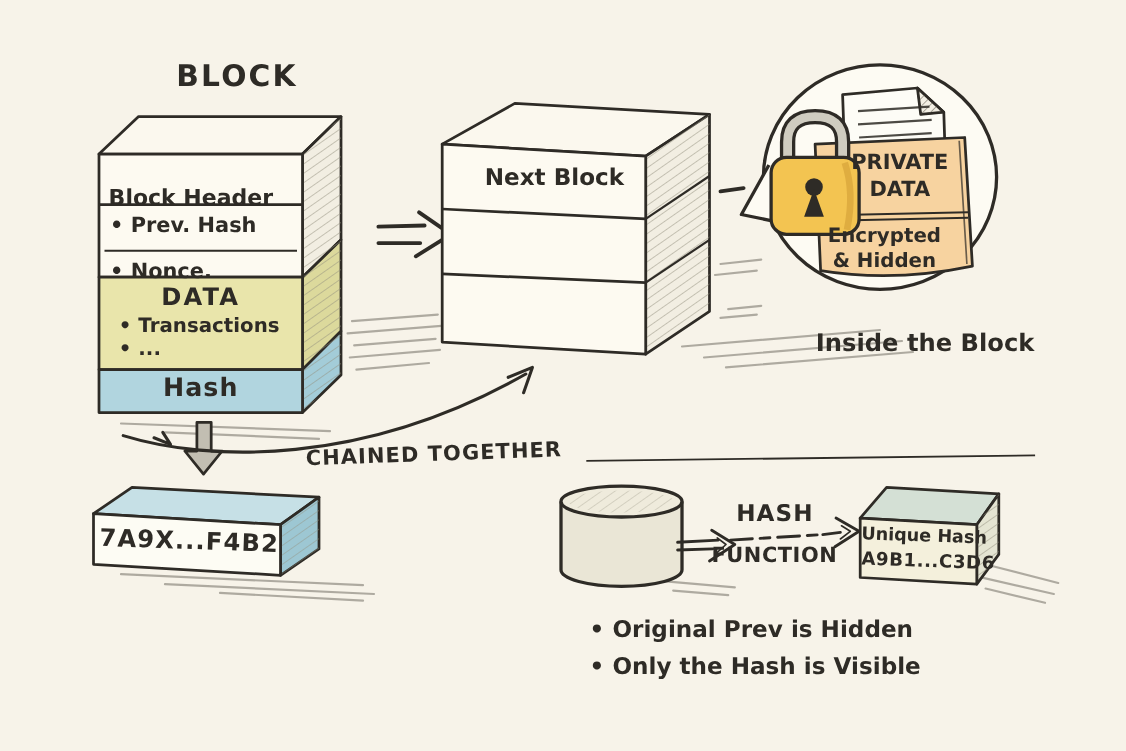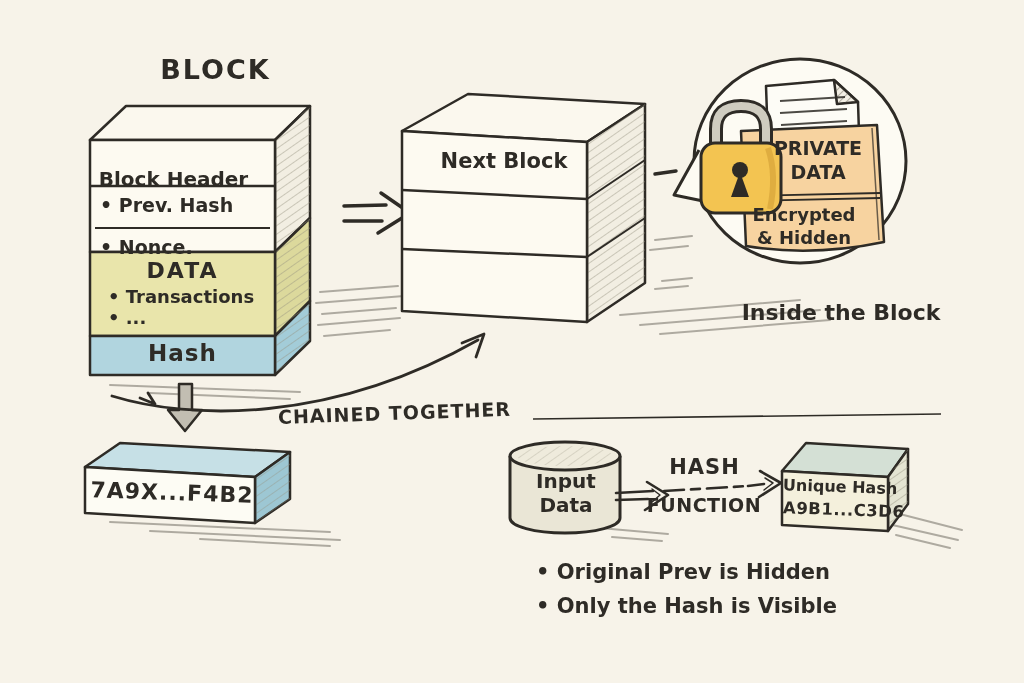--- a/index.html
+++ b/index.html
@@ -180,24 +180,20 @@
 
   <div class="lbl ctr" style="left:278px;top:403px;width:225px;font-size:19px;letter-spacing:1px;transform:rotate(-2deg);">CHAINED TOGETHER</div>
 
   <div class="lbl ctr" style="left:88px;top:480px;width:168px;font-size:22px;letter-spacing:1px;transform:rotate(2deg);">7A9X...F4B2</div>
 
   <div class="lbl ctr wrap" style="left:763px;top:137px;width:110px;font-size:19px;line-height:1.25;">PRIVATE DATA</div>
   <div class="lbl ctr wrap" style="left:744px;top:204px;width:120px;font-size:18px;line-height:1.25;">Encrypted &amp; Hidden</div>
 
   <div class="lbl ctr" style="left:696px;top:300px;width:210px;font-size:22px;margin-left:40px;">Inside the Block</div>
 
-  <div class="lbl ctr" style="left:512px;top:469px;width:108px;font-size:20px;line-height:1.2;">
-    <span class="ln">Input</span>
-    <span class="ln">Data</span>
-  </div>
 
   <div class="lbl ctr" style="left:652px;top:455px;width:105px;font-size:21px;letter-spacing:1px;">HASH</div>
   <div class="lbl ctr" style="left:645px;top:495px;width:118px;font-size:19px;letter-spacing:0.5px;">FUNCTION</div>
 
   <div class="lbl ctr" style="left:783px;top:478px;width:104px;font-size:16px;transform:rotate(2deg);">Unique Hash</div>
   <div class="lbl ctr" style="left:783px;top:501px;width:104px;font-size:16.5px;letter-spacing:0.5px;transform:rotate(2deg);">A9B1...C3D6</div>
 
   <div class="lbl" style="left:536px;top:560px;font-size:21px;">• Original Prev is Hidden</div>
   <div class="lbl" style="left:536px;top:594px;font-size:21px;">• Only the Hash is Visible</div>
 

